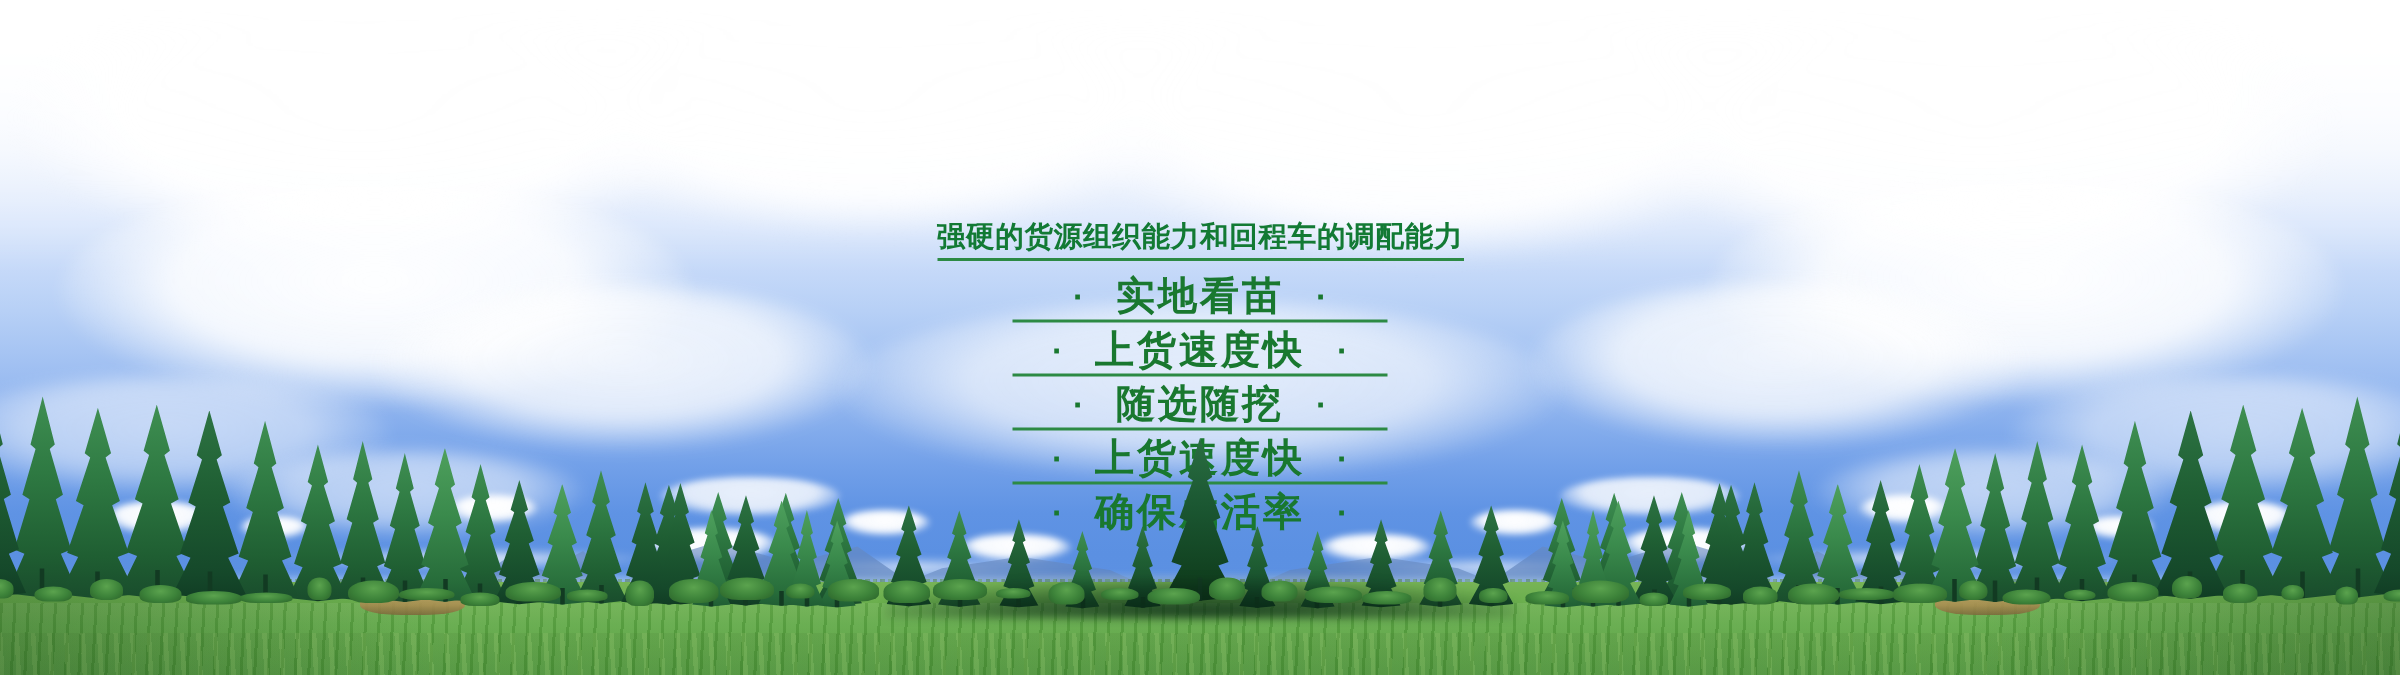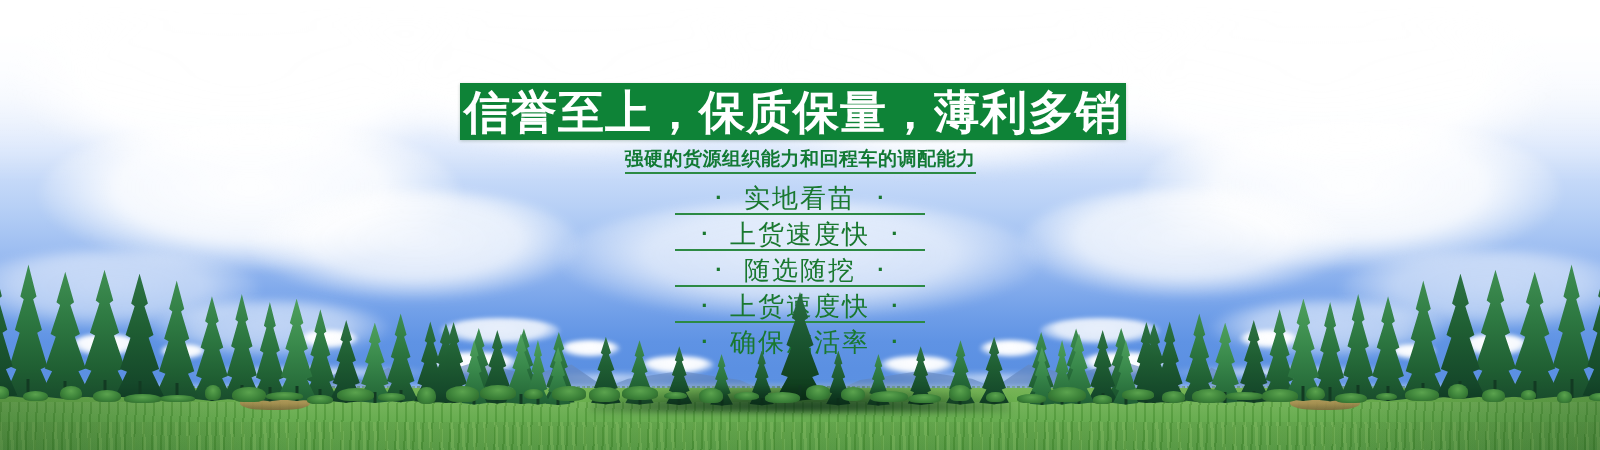--- a/index.html
+++ b/index.html
@@ -215,21 +215,21 @@
     position:absolute;left:675px;bottom:1px;width:250px;height:2px;
     background:#2c8a44;
   }
   .feature-item:last-child .rule{width:250px;}
   .bullet{
     color:#19782f;font-size:22px;line-height:22px;font-weight:bold;
     width:10px;text-align:center;
   }
   .feature-label{
     color:#19782f;
-    font-size:26px;line-height:30px;font-weight:normal;
+    font-size:26px;line-height:30px;font-weight:bold;
     letter-spacing:2px;
     white-space:nowrap;
     font-family:"DejaVu Sans","Liberation Sans",sans-serif;
   }
 </style>
 </head>
 <body>
 
 <div class="banner">
 
@@ -392,23 +392,20 @@
 
   <div class="field"></div>
   <div class="field-rows"></div>
   <div class="field-rows2"></div>
   <div class="mound l"></div>
   <div class="mound r"></div>
   <div class="field-shade"></div>
 
   <div class="content">
 
-    <div class="title-bar">
-      <span class="title-text">信誉至上，保质保量，薄利多销</span>
-    </div>
 
     <div class="subtitle">
       <span class="subtitle-text">强硬的货源组织能力和回程车的调配能力</span>
     </div>
 
     <div class="feature-list" id="feature-list">
         <div class="feature-item">
           <span class="bullet">·</span>
           <span class="feature-label">实地看苗</span>
           <span class="bullet">·</span>

